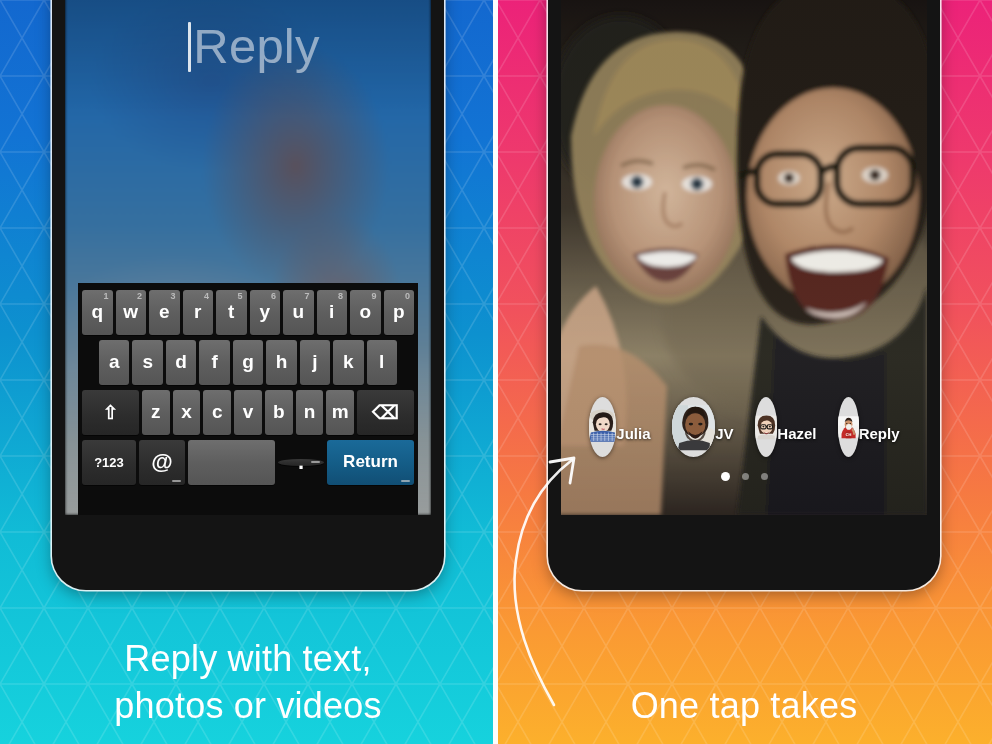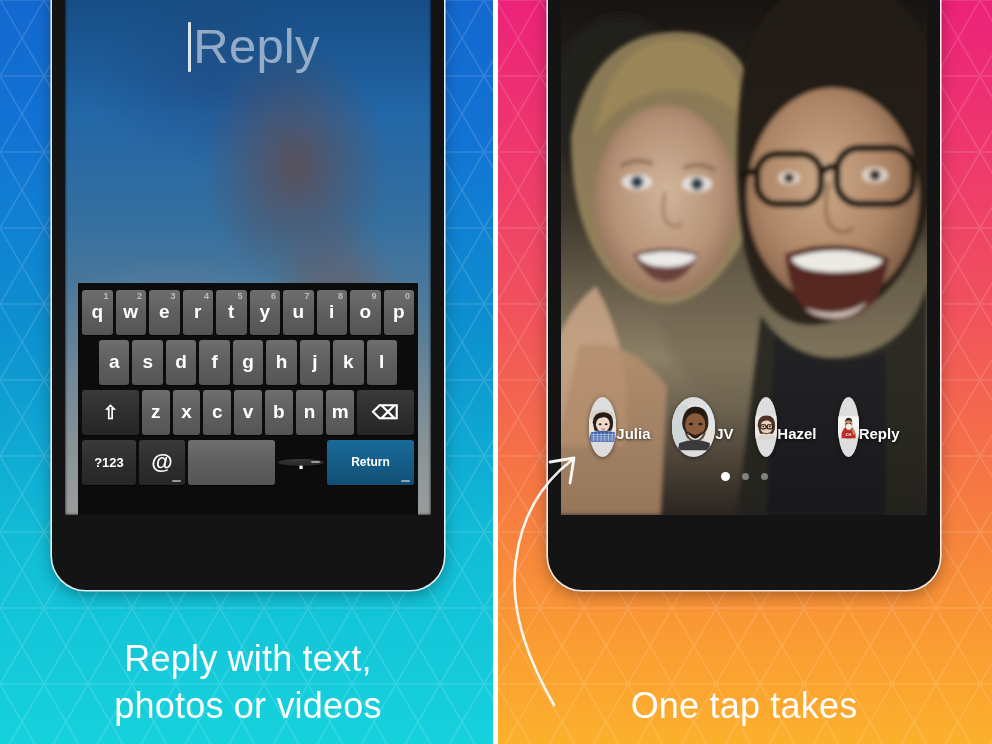--- a/index.html
+++ b/index.html
@@ -75,21 +75,21 @@
   .key .num{ position:absolute; top:1px; right:4px; font-size:9px; font-weight:700;
              color:rgba(210,210,210,.78); }
   .key.dark{ background:linear-gradient(to bottom,#3a3a3a 0%,#2d2d2d 55%,#262626 100%);
              flex:0 0 auto; }
   .key.shift{ width:57px; }
   .key.bksp{ width:57px; }
   .key.sym{ width:54px; font-size:13px; }
   .key.at{ width:46px; font-size:22px; }
   .key.dot{ width:46px; font-size:22px; }
   .key.space{ flex:1 1 auto; }
-  .key.ret{ width:52px; font-size:12px;
+  .key.ret{ width:52px; font-size:17px;
             background:linear-gradient(to bottom,#1a6a99 0%,#145c86 55%,#114e74 100%); }
   .key .und{ position:absolute; bottom:3px; right:4px; width:9px; height:2px;
              background:rgba(210,210,210,.65); border-radius:1px; }
   .glyph{ display:block; }
 
   
   .selfie{ position:absolute; inset:0; overflow:hidden; background:#171310; }
   .selfie svg{ position:absolute; inset:0; width:100%; height:100%; display:block; }
 
   .avatar-strip{ position:absolute; left:0; right:0; bottom:58px;

